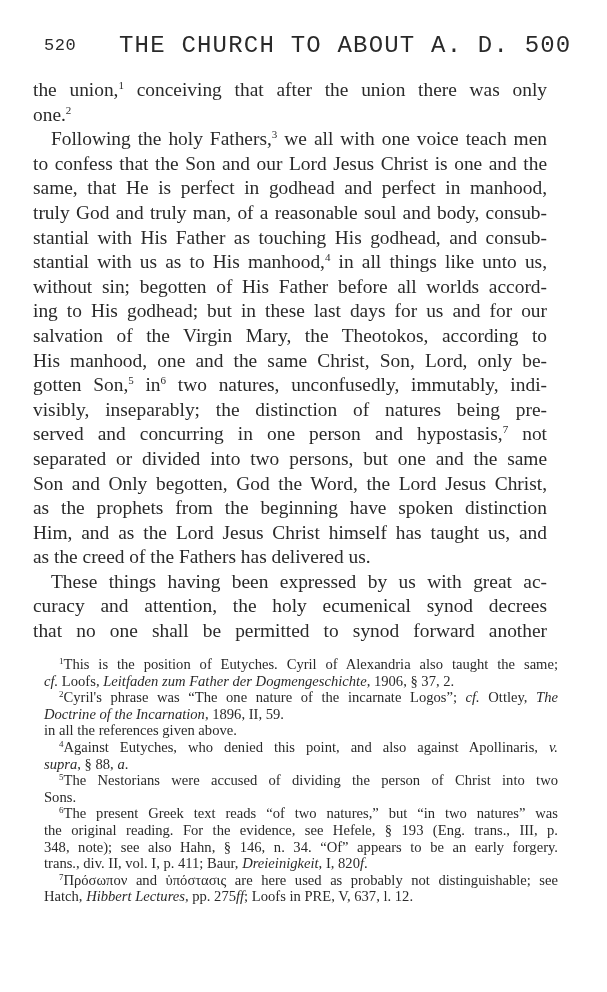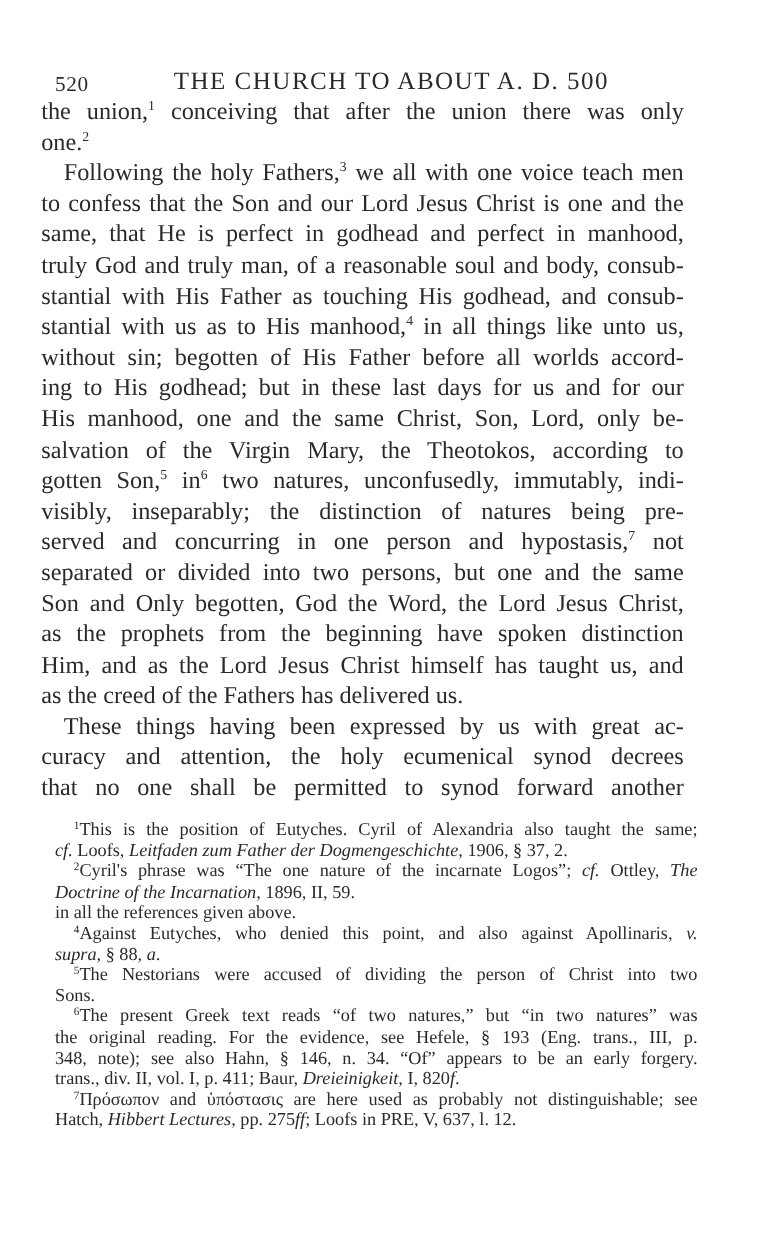--- a/index.html
+++ b/index.html
@@ -1,20 +1,20 @@
 <!DOCTYPE html>
 <html><head>
 <meta charset="utf-8">
 <style>
   html, body { margin: 0; padding: 0; background: #ffffff; }
   body { width: 607px; height: 992px; position: relative; overflow: hidden;
          font-family: "Liberation Serif", "DejaVu Serif", serif; color: #2a2a2a; }
-  .header { position: absolute; top: 54px; left: 44px; width: 514px; height: 26px; }
+  .header { position: absolute; top: 32px; left: 44px; width: 514px; height: 26px; font-family: Liberation Mono, monospace; }
   .page-num { position: absolute; left: 0; top: 4px; font-size: 17px; letter-spacing: 0.5px; }
-  .running-head { position: absolute; left: 75px; top: 0; font-size: 20px; letter-spacing: 1.2px; white-space: nowrap; margin-left: 20px; }
+  .running-head { position: absolute; left: 75px; top: 0; font-size: 24px; letter-spacing: 1.2px; white-space: nowrap; }
   .body-text { position: absolute; top: 78px; left: 33px; width: 514px; font-size: 19.4px; line-height: 24.6px; }
   .line { display: block; text-align: justify; text-align-last: justify; white-space: nowrap; height: 24.6px; }
   .line.last { text-align-last: left; }
   .line.indent { padding-left: 18px; }
   sup { font-size: 11px; line-height: 0; vertical-align: 7px; }
   .footnotes { position: absolute; top: 656px; left: 44px; width: 514px; font-size: 14.6px; line-height: 16.6px; }
   .fline { display: block; text-align: justify; text-align-last: justify; white-space: nowrap; height: 16.6px; }
   .fline.last { text-align-last: left; }
   .fline.indent { padding-left: 15px; }
   .fline sup { font-size: 9px; vertical-align: 5px; }
@@ -32,22 +32,22 @@
   <span class="line"><span>the union,</span><sup>1</sup><span> conceiving that after the union there was only</span></span>
   <span class="line last"><span>one.</span><sup>2</sup></span>
   <span class="line indent"><span>Following the holy Fathers,</span><sup>3</sup><span> we all with one voice teach men</span></span>
   <span class="line">to confess that the Son and our Lord Jesus Christ is one and the</span>
   <span class="line">same, that He is perfect in godhead and perfect in manhood,</span>
   <span class="line">truly God and truly man, of a reasonable soul and body, consub-</span>
   <span class="line">stantial with His Father as touching His godhead, and consub-</span>
   <span class="line"><span>stantial with us as to His manhood,</span><sup>4</sup><span> in all things like unto us,</span></span>
   <span class="line">without sin; begotten of His Father before all worlds accord-</span>
   <span class="line">ing to His godhead; but in these last days for us and for our</span>
+  <span class="line">salvation of the Virgin Mary, the Theotokos, according to</span>
   <span class="line">His manhood, one and the same Christ, Son, Lord, only be-</span>
-  <span class="line">salvation of the Virgin Mary, the Theotokos, according to</span>
   <span class="line"><span>gotten Son,</span><sup>5</sup><span> in</span><sup>6</sup><span> two natures, unconfusedly, immutably, indi-</span></span>
   <span class="line">visibly, inseparably; the distinction of natures being pre-</span>
   <span class="line"><span>served and concurring in one person and hypostasis,</span><sup>7</sup><span> not</span></span>
   <span class="line">separated or divided into two persons, but one and the same</span>
   <span class="line">Son and Only begotten, God the Word, the Lord Jesus Christ,</span>
   <span class="line">as the prophets from the beginning have spoken distinction</span>
   <span class="line">Him, and as the Lord Jesus Christ himself has taught us, and</span>
   <span class="line last">as the creed of the Fathers has delivered us.</span>
   <span class="line indent">These things having been expressed by us with great ac-</span>
   <span class="line">curacy and attention, the holy ecumenical synod decrees</span>

